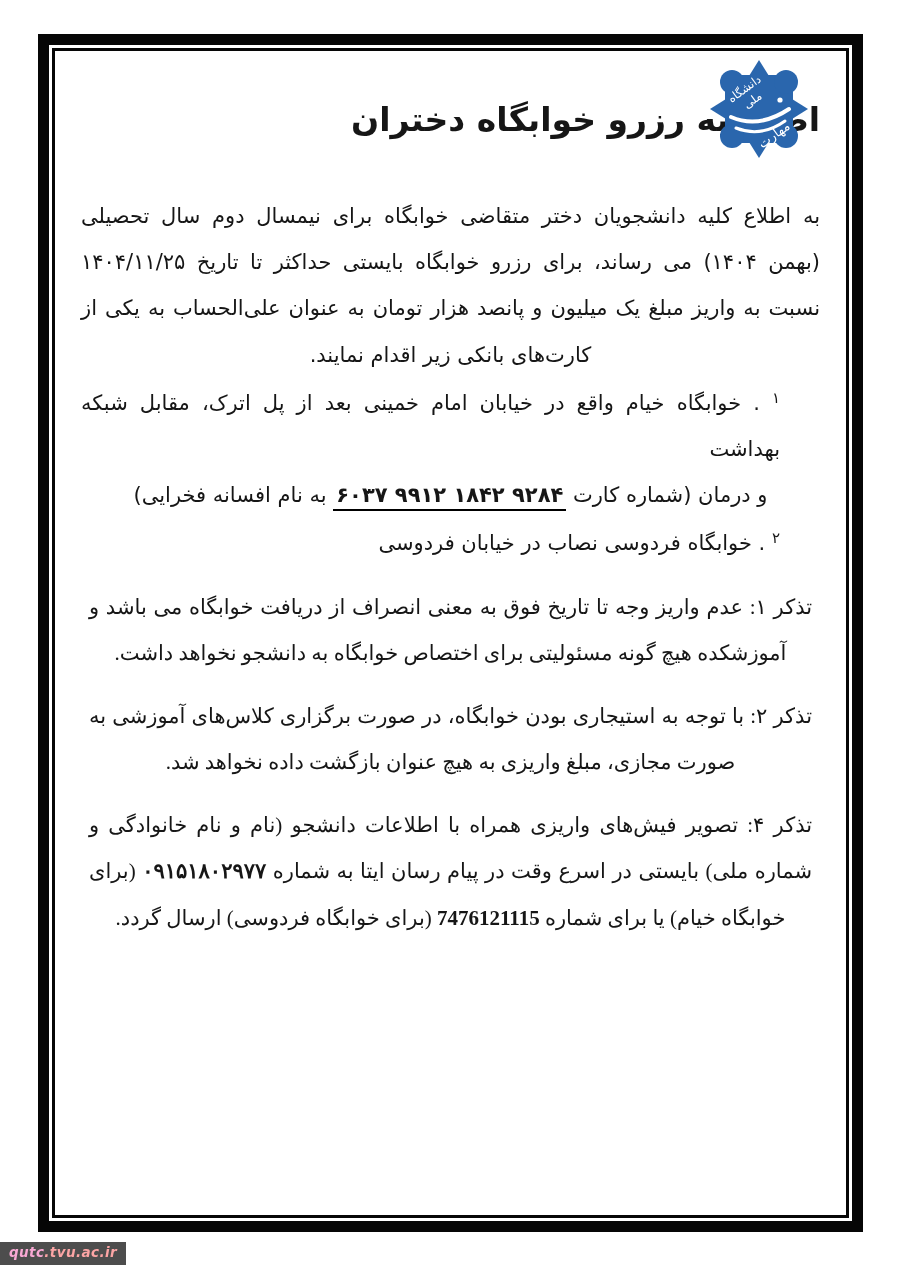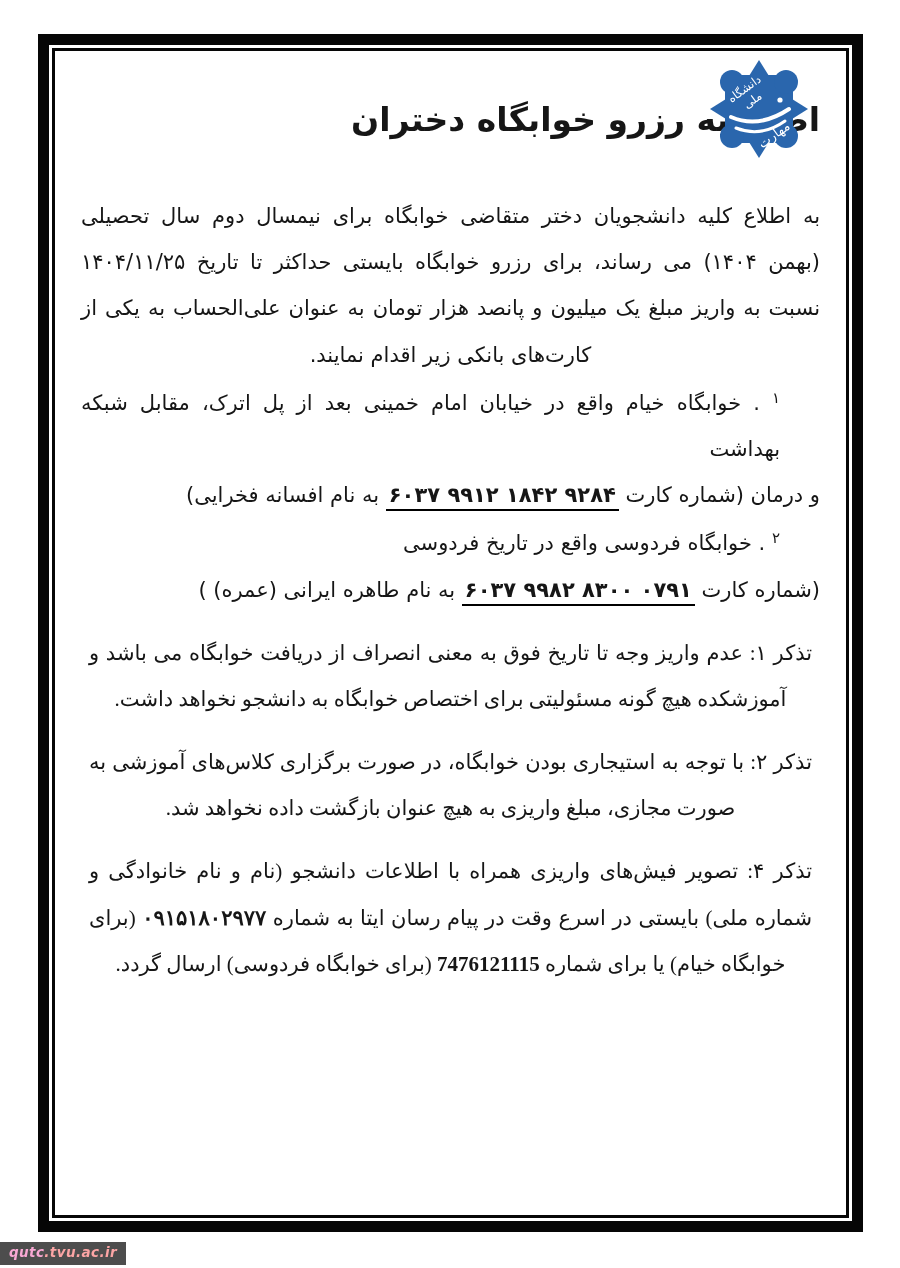--- a/index.html
+++ b/index.html
@@ -24,21 +24,21 @@
   .header { position:relative; height:128px; }
   .title {
     margin:0; padding-top:48px; 
     font-size:33px; font-weight:bold; line-height:1.3; letter-spacing:-0.5px;
   }
   .logo-wrap { position:absolute; top:8px; right:8px; width:106px; height:100px; }
   .para { margin:16px 0 0; text-align:justify; text-align-last:center; }
   .intro { margin-top:14px; }
   .item { margin:2px 0 0; }
   .item .line1 { text-align:justify; text-align-last:right; padding-right:40px; }
-  .item .line2 { text-align:right; }
+  .item .line2 { text-align:center; }
   .sup { font-size:15px; vertical-align:7px; }
   .dorm-name { font-weight:normal; }
   .card {
     direction:ltr; unicode-bidi:isolate; font-weight:bold;
     border-bottom:2px solid #000; padding:0 3px 2px; letter-spacing:1px;
   }
   .note { margin:17px 8px 0; text-align:justify; text-align-last:center;font-family:Liberation Serif, serif; }
   .phone { font-weight:bold; unicode-bidi:isolate; letter-spacing:0.5px; }
   .signature {
     margin-top:32px; text-align:left; padding-left:70px; font-size:21px;
@@ -88,22 +88,21 @@
       </div>
 
       <p class="para intro"><span>به اطلاع کلیه دانشجویان دختر متقاضی خوابگاه برای نیمسال دوم سال تحصیلی (بهمن ۱۴۰۴) می رساند، برای رزرو خوابگاه بایستی حداکثر تا تاریخ ۱۴۰۴/۱۱/۲۵ نسبت به واریز مبلغ یک میلیون و پانصد هزار تومان به عنوان علی‌الحساب به یکی از کارت‌های بانکی زیر اقدام نمایند.</span></p>
 
       <div class="item">
         <div class="line1"><span class="sup">۱</span><span> . </span><span class="dorm-name">خوابگاه خیام</span><span> واقع در خیابان امام خمینی بعد از پل اترک، مقابل شبکه بهداشت</span></div>
         <div class="line2"><span>و درمان (شماره کارت </span><span class="card" dir="ltr">۶۰۳۷ ۹۹۱۲ ۱۸۴۲ ۹۲۸۴</span><span> به نام افسانه فخرایی)</span></div>
       </div>
 
       <div class="item">
-        <div class="line1"><span class="sup">۲</span><span> . </span><span class="dorm-name">خوابگاه فردوسی</span><span> واقع در تاریخ فردوسی</span></div>
-        <div class="line2"><span>(شماره کارت </span><span class="card" dir="ltr">۶۰۳۷ ۹۹۸۲ ۸۳۰۰ ۰۷۹۱</span><span> به نام طاهره ایرانی (عمره) )</span></div>
+        <div class="line1"><span class="sup">۲</span><span> . </span><span class="dorm-name">خوابگاه فردوسی</span><span> نصاب در خیابان فردوسی</span></div>
       </div>
 
       <p class="note">تذکر ۱: عدم واریز وجه تا تاریخ فوق به معنی انصراف از دریافت خوابگاه می باشد و آموزشکده هیچ گونه مسئولیتی برای اختصاص خوابگاه به دانشجو نخواهد داشت.</p>
 
       <p class="note">تذکر ۲: با توجه به استیجاری بودن خوابگاه، در صورت برگزاری کلاس‌های آموزشی به صورت مجازی، مبلغ واریزی به هیچ عنوان بازگشت داده نخواهد شد.</p>
 
 
       <p class="note"><span>تذکر ۴: تصویر فیش‌های واریزی همراه با اطلاعات دانشجو (نام و نام خانوادگی و شماره ملی) بایستی در اسرع وقت در پیام رسان ایتا به شماره </span><span class="phone">۰۹۱۵۱۸۰۲۹۷۷</span><span> (برای خوابگاه خیام) یا برای شماره </span><span class="phone">7476121115</span><span> (برای خوابگاه فردوسی) ارسال گردد.</span></p>
 
 

